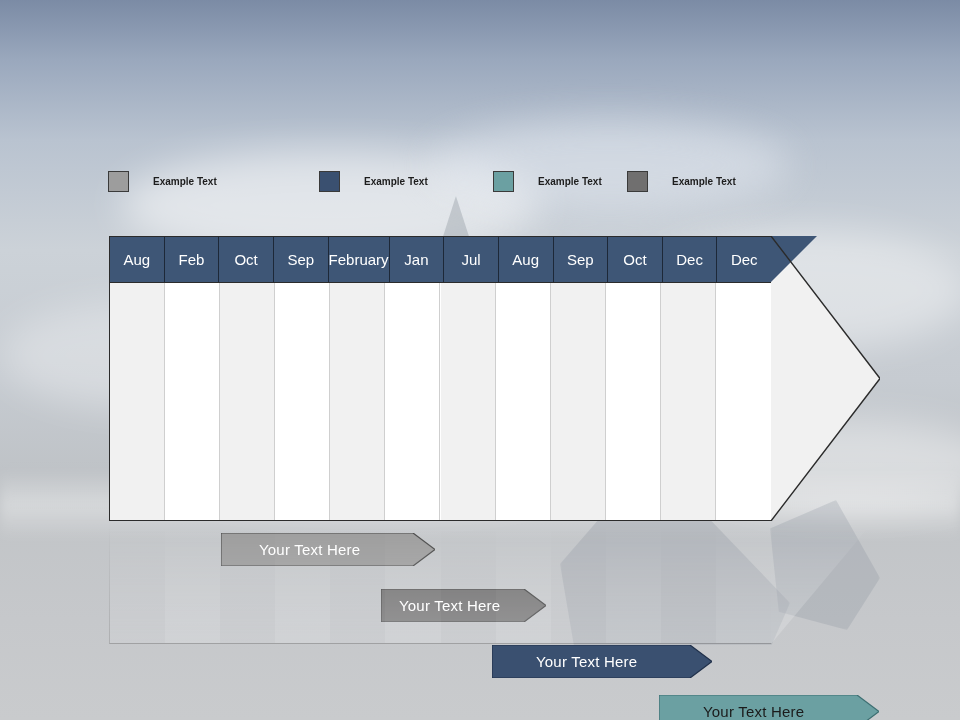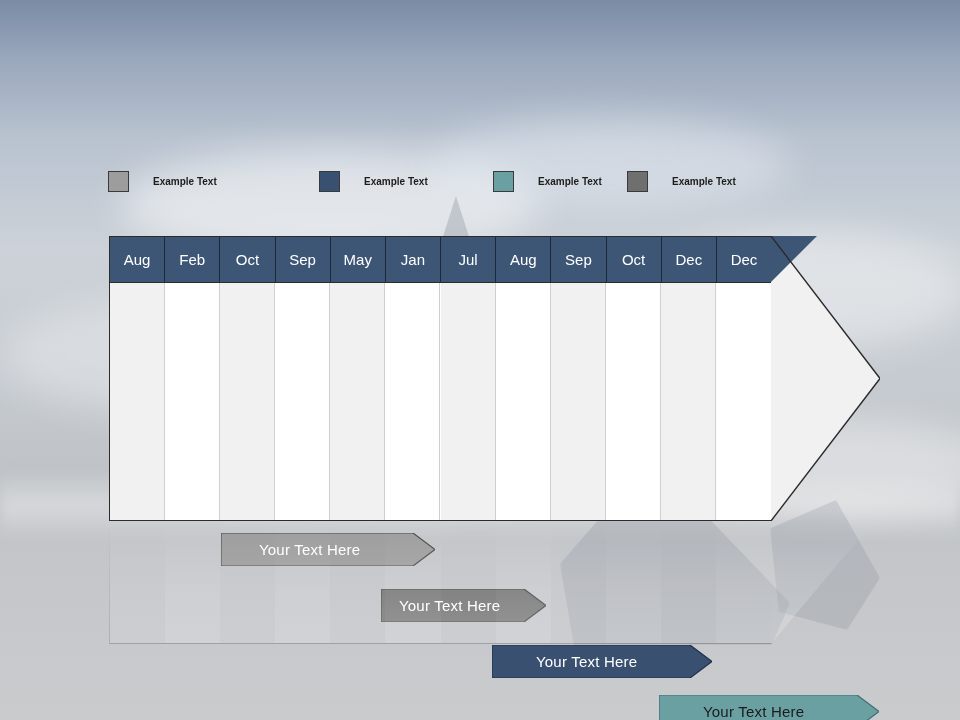--- a/index.html
+++ b/index.html
@@ -319,21 +319,21 @@
           <div class="col odd" style="left: 440.667px; width: 55.0833px;"></div>
           <div class="col even" style="left: 495.75px; width: 55.0833px;"></div>
           <div class="col odd" style="left: 550.833px; width: 55.0833px;"></div>
           <div class="col even last" style="left: 605.917px; width: 55.0833px;"></div>
         </div>
       <div class="month-head" id="month-head" style="background: rgb(62, 86, 118);">
           <div class="month-cell">Aug</div>
           <div class="month-cell">Feb</div>
           <div class="month-cell">Oct</div>
           <div class="month-cell">Sep</div>
-          <div class="month-cell">May</div>
+          <div class="month-cell">February</div>
           <div class="month-cell">Jan</div>
           <div class="month-cell">Jul</div>
           <div class="month-cell">Aug</div>
           <div class="month-cell">Sep</div>
           <div class="month-cell">Oct</div>
           <div class="month-cell">Dec</div>
           <div class="month-cell">Dec</div>
         </div>
       <div class="head-rule"></div>
     </div>

